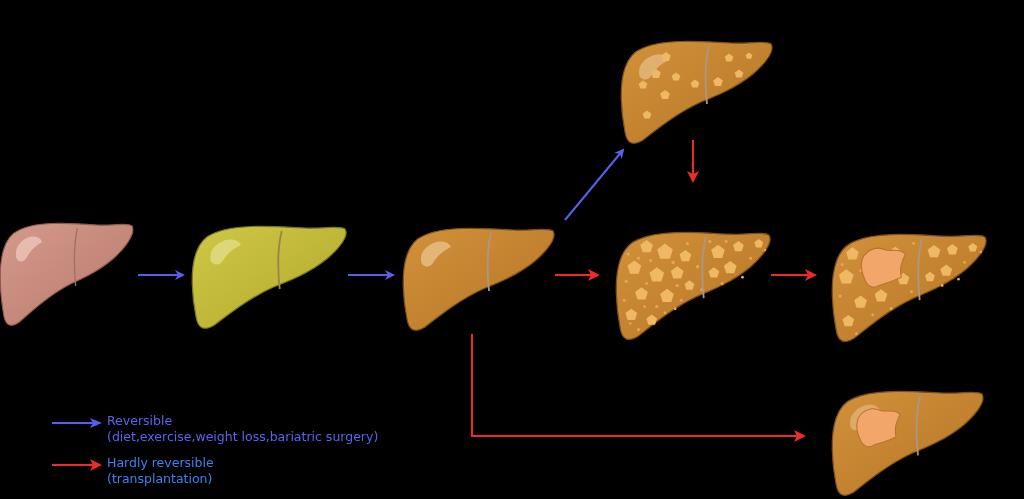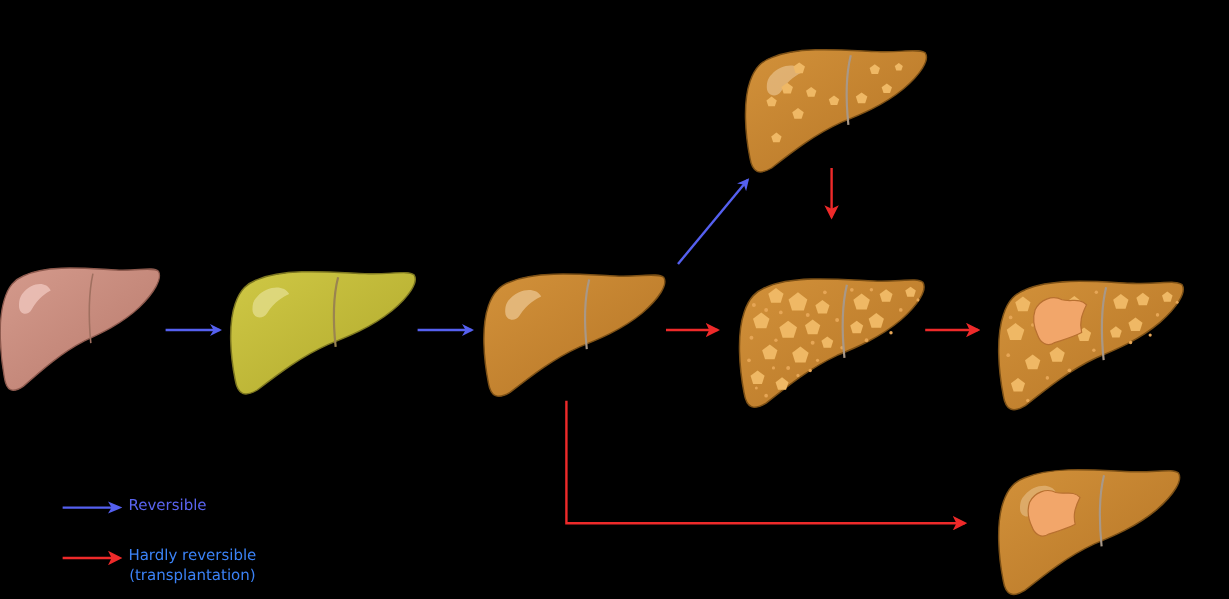--- a/index.html
+++ b/index.html
@@ -1,20 +1,20 @@
 <!DOCTYPE html>
 <html><head>
 <meta charset="utf-8">
 <style>
   html, body { margin: 0; padding: 0; background: #000; }
   body { width: 1024px; height: 499px; position: relative; overflow: hidden; font-family: "DejaVu Sans", sans-serif; }
   #stage { position: absolute; left: 0; top: 0; width: 1024px; height: 499px; }
   .legend { position: absolute; left: 52px; top: 413px; }
   .legend-row { position: relative; height: 42px; }
-  .legend-text { position: absolute; left: 55px; top: 0; font-size: 12.5px; line-height: 16px; white-space: nowrap; text-align: center; }
+  .legend-text { position: absolute; left: 55px; top: 0; font-size: 12.5px; line-height: 16px; white-space: nowrap; }
   .legend-arrow { position: absolute; left: 0; top: 4px; width: 50px; height: 12px; }
 </style>
 </head>
 <body>
 
 <svg id="stage" viewBox="0 0 1024 499" xmlns="http://www.w3.org/2000/svg">
   <defs>
 
     <path id="liverShape" d="M22,8 C45,-2 85,2 110,3 C130,4 145,0 150,4 C154,10 146,22 132,34 C115,48 95,56 80,62 C58,72 40,86 22,100 C12,106 6,104 4,92 C0,72 -2,45 4,28 C8,16 14,11 22,8 Z"></path>
     <path id="lobeLine" d="M88,6 C84,22 84,45 86,64"></path>
@@ -179,20 +179,21 @@
 </svg>
 
 <div class="legend">
   <div class="legend-row">
     <svg class="legend-arrow" viewBox="0 0 50 12">
       <line x1="0" y1="6" x2="42" y2="6" stroke="#5560f0" stroke-width="2"></line>
       <path d="M38,1 L50,6 L38,11 L41,6 Z" fill="#5560f0"></path>
     </svg>
     <div class="legend-text" style="color:#5a64f0;">
       <div>Reversible</div>
+      <div>(diet,exercise,weight loss,bariatric surgery)</div>
     </div>
   </div>
   <div class="legend-row">
     <svg class="legend-arrow" viewBox="0 0 50 12">
       <line x1="0" y1="6" x2="42" y2="6" stroke="#ee2a2a" stroke-width="2"></line>
       <path d="M38,0 L50,6 L38,12 L41,6 Z" fill="#ee2a2a"></path>
     </svg>
     <div class="legend-text" style="color:#3b82f6;">
       <div>Hardly reversible</div>
       <div>(transplantation)</div>

